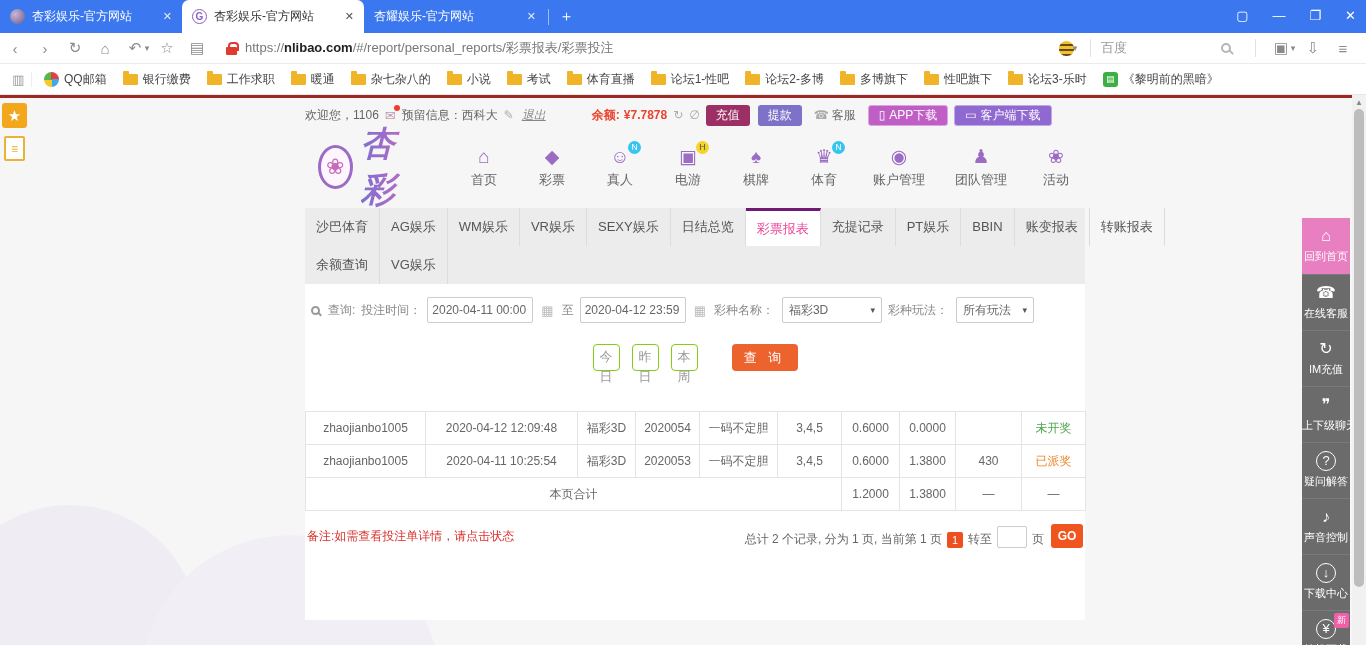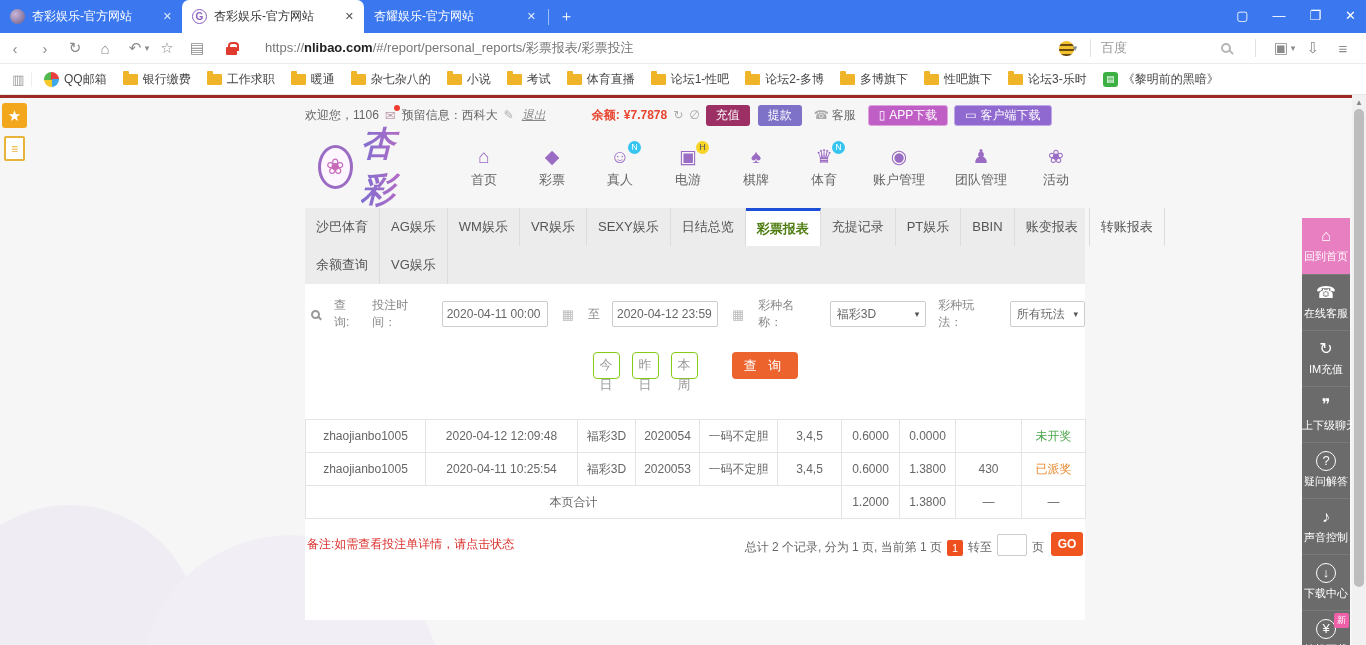--- a/index.html
+++ b/index.html
@@ -16,21 +16,21 @@
   .tabsep { width:1px; height:16px; background:rgba(255,255,255,.5); margin:0 6px 8px 2px; }
   .newtab { color:#fff; font-size:15px; margin:0 0 7px 4px; }
   .wincontrols { position:absolute; right:10px; top:0; height:30px; display:flex; align-items:center; gap:24px; color:#fff; font-size:13px; }
 
   .toolbar { position:absolute; top:33px; left:0; width:1366px; height:31px; background:#fff; display:flex; align-items:center; border-bottom:1px solid #ebebeb; color:#777; }
   .tbi { width:30px; text-align:center; font-size:15px; color:#8a8a8a; flex:none; }
   .tbi.small-caret { width:10px; font-size:9px; margin-left:-8px; }
   .lock { width:11px; height:13px; position:relative; margin:0 8px 0 14px; flex:none; }
   .lock::before { content:""; position:absolute; top:0; left:2px; width:7px; height:7px; border:2px solid #e03b2f; border-bottom:none; border-radius:4px 4px 0 0; }
   .lock::after { content:""; position:absolute; bottom:0; left:0; width:11px; height:8px; background:#e03b2f; border-radius:1px; }
-  .url { font-size:13px; color:#777; white-space:nowrap; overflow:hidden; flex:1;margin-left:20px; }
+  .url { font-size:13px; color:#777; white-space:nowrap; overflow:hidden; flex:1; }
   .url b { color:#222; font-weight:bold; }
   .bee { width:15px; height:15px; border-radius:50% 50% 45% 45%; background:repeating-linear-gradient(180deg,#f2c12e 0 3px,#6b4a12 3px 5px); flex:none; margin-right:4px; }
   .vsep { width:1px; height:18px; background:#e2e2e2; margin:0 10px; flex:none; }
   .enginename { font-size:13px; color:#9a9a9a; width:120px; }
   .mag { width:10px; height:10px; border:2px solid #b5b5b5; border-radius:50%; position:relative; flex:none; margin-right:14px; }
   .mag::after { content:""; position:absolute; width:6px; height:2px; background:#b5b5b5; transform:rotate(45deg); right:-5px; bottom:-2px; }
 
   .bookmarksbar { position:absolute; top:64px; left:0; width:1366px; height:31px; background:#fff; border-bottom:1px solid #e6e6e6; display:flex; align-items:center; font-size:12px; color:#444; padding-left:6px; }
   .bmtoggle { width:26px; text-align:center; color:#999; font-size:13px; border-right:1px solid #eee; margin-right:4px; }
   .bm { display:flex; align-items:center; gap:5px; padding:0 8px; white-space:nowrap; }
@@ -72,28 +72,28 @@
   .navitem.wide { width:72px; }
   .navicon { font-size:19px; color:#9b6cc4; line-height:24px; display:block; }
   .navlabel { font-size:13px; color:#666; display:block; margin-top:2px; }
   .navbadge { position:absolute; top:-4px; right:8px; min-width:13px; height:13px; border-radius:50%; font-size:9px; line-height:13px; color:#fff; }
   .badge-n { background:#35c5f0; }
   .badge-h { background:#f5d327; color:#555; }
 
   .graytabs { position:absolute; left:305px; top:110px; width:780px; background:#ececec; font-size:13px; color:#555; }
   .gtrow { display:flex; height:38px; align-items:stretch; }
   .gtab { padding:0 11px; line-height:38px; border-right:1px solid #dcdcdc; white-space:nowrap; }
-  .gtab.active { background:#fff; border-top:3px solid #1d4ed8; line-height:35px; color:#4d7c0f;font-weight:bold; }
+  .gtab.active { background:#fff; border-top:3px solid #701a75; line-height:35px; color:#ec4899; }
 
   .whitepanel { position:absolute; left:305px; top:186px; width:780px; height:336px; background:#fff; }
   .subtabs { display:flex; align-items:center; gap:22px; padding:8px 0 0 4px; height:36px; border-bottom:1px solid #e8e8e8; font-size:13px; color:#555; }
   .subtab { padding:5px 8px; }
   .subtab.active { background:#5a3f8f; color:#fff; padding:5px 14px; }
 
-  .queryrow { display:flex; align-items:center; margin:13px 0 0 6px; font-size:12px; color:#888; gap:12px; }
+  .queryrow { display:flex; align-items:center; margin:13px 0 0 6px; font-size:12px; color:#888; gap:6px; }
   .qmag { width:9px; height:9px; border:2px solid #999; border-radius:50%; position:relative; flex:none; margin-right:2px; }
   .qmag::after { content:""; position:absolute; width:5px; height:2px; background:#999; transform:rotate(45deg); right:-4px; bottom:-2px; }
   .dateinput { width:106px; height:26px; border:1px solid #ccc; border-radius:2px; font-size:12px; color:#666; padding:0 4px; font-family:"Liberation Sans",sans-serif; }
   .calicon { color:#bbb; font-size:13px; margin:0 2px; }
   .selbox { height:26px; border:1px solid #ccc; border-radius:2px; background:#fff; display:flex; align-items:center; justify-content:space-between; padding:0 6px; color:#666; }
   .sel-lottery { width:100px; margin-left:2px; }
   .sel-play { width:78px; margin-left:2px; }
   .selcaret { font-size:9px; color:#555; }
 
   .quickrow { display:flex; align-items:flex-start; justify-content:center; gap:12px; margin-top:21px; height:30px; }

